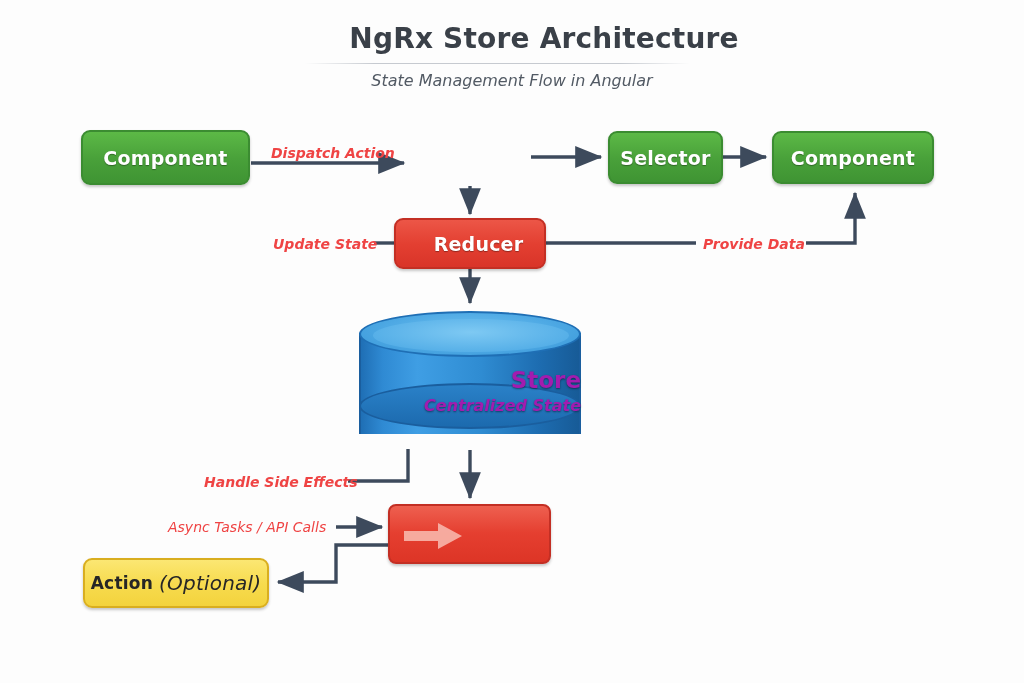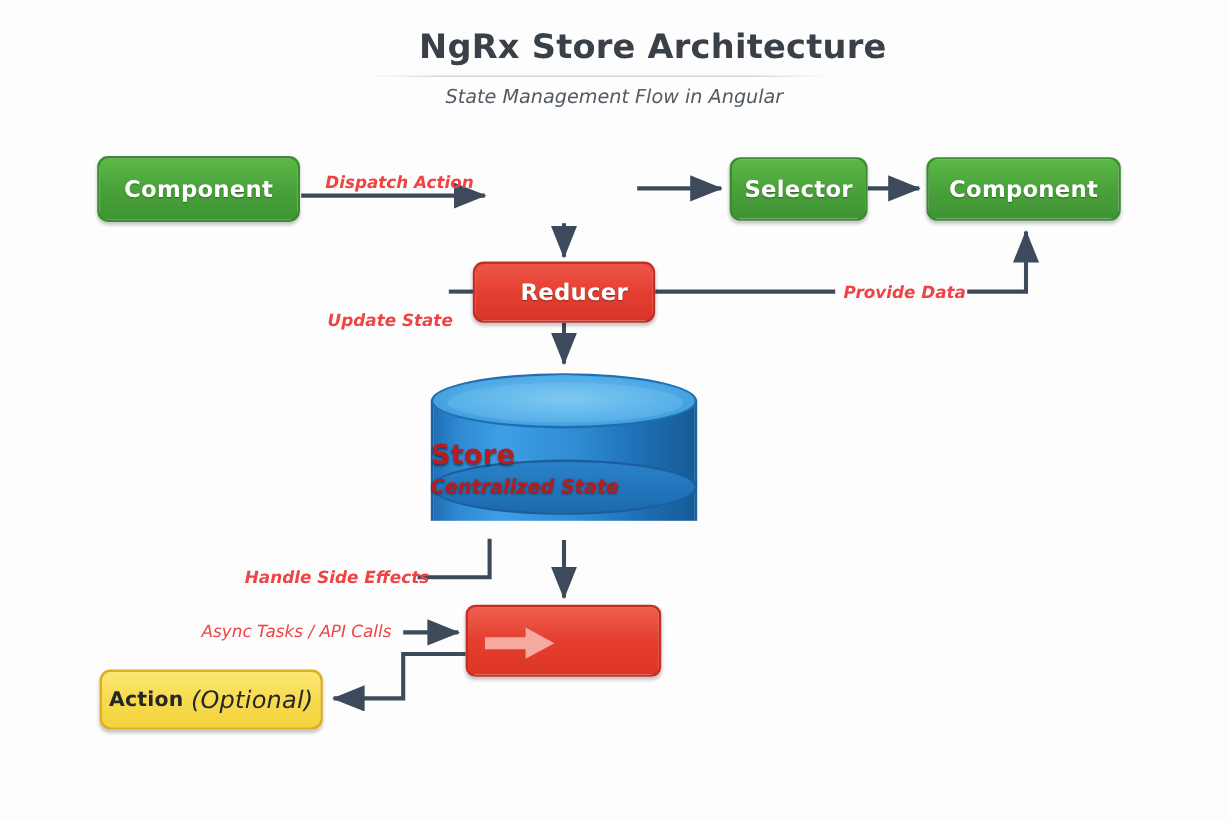--- a/index.html
+++ b/index.html
@@ -143,22 +143,22 @@
     width: 196px;
     height: 33px;
     border-radius: 50%;
     background: radial-gradient(ellipse at 50% 40%, #7ec9f3 0%, #57b0e8 70%, #49a5e1 100%);
   }
   .cyl-label {
     position: absolute;
     left: 0;
     top: 55px;
     width: 222px;
-    text-align: left;
-    color: #b91c1c;
+    text-align: right;
+    color: #a21caf;
     text-shadow: 0 1px 2px rgba(0,0,0,.45);
     z-index: 3;
   }
   .cyl-label .l1 {
     font-size: 23px;
     font-weight: bold;
     line-height: 28px;
   }
   .cyl-label .l2 {
     font-size: 16px;
@@ -289,21 +289,21 @@
   </div>
 
   <div class="node yellow" style="left:83px; top:558px; width:186px; height:50px;">
     <span>Action</span>
     <span>&nbsp;</span>
     <span class="optional">(Optional)</span>
   </div>
 
   <div class="conn-label" style="left:271px; top:145px;">Dispatch Action</div>
 
-  <div class="conn-label" style="left:273px; top:236px;margin-top:24px;">Update State</div>
+  <div class="conn-label" style="left:273px; top:236px;">Update State</div>
 
   <div class="conn-label" style="left:703px; top:236px;font-style:italic;">Provide Data</div>
 
   <div class="conn-label" style="left:204px; top:474px;">Handle Side Effects</div>
 
   <div class="conn-label plain" style="left:168px; top:519px;">Async Tasks / API Calls</div>
 
 </div>
 
 </body></html>

